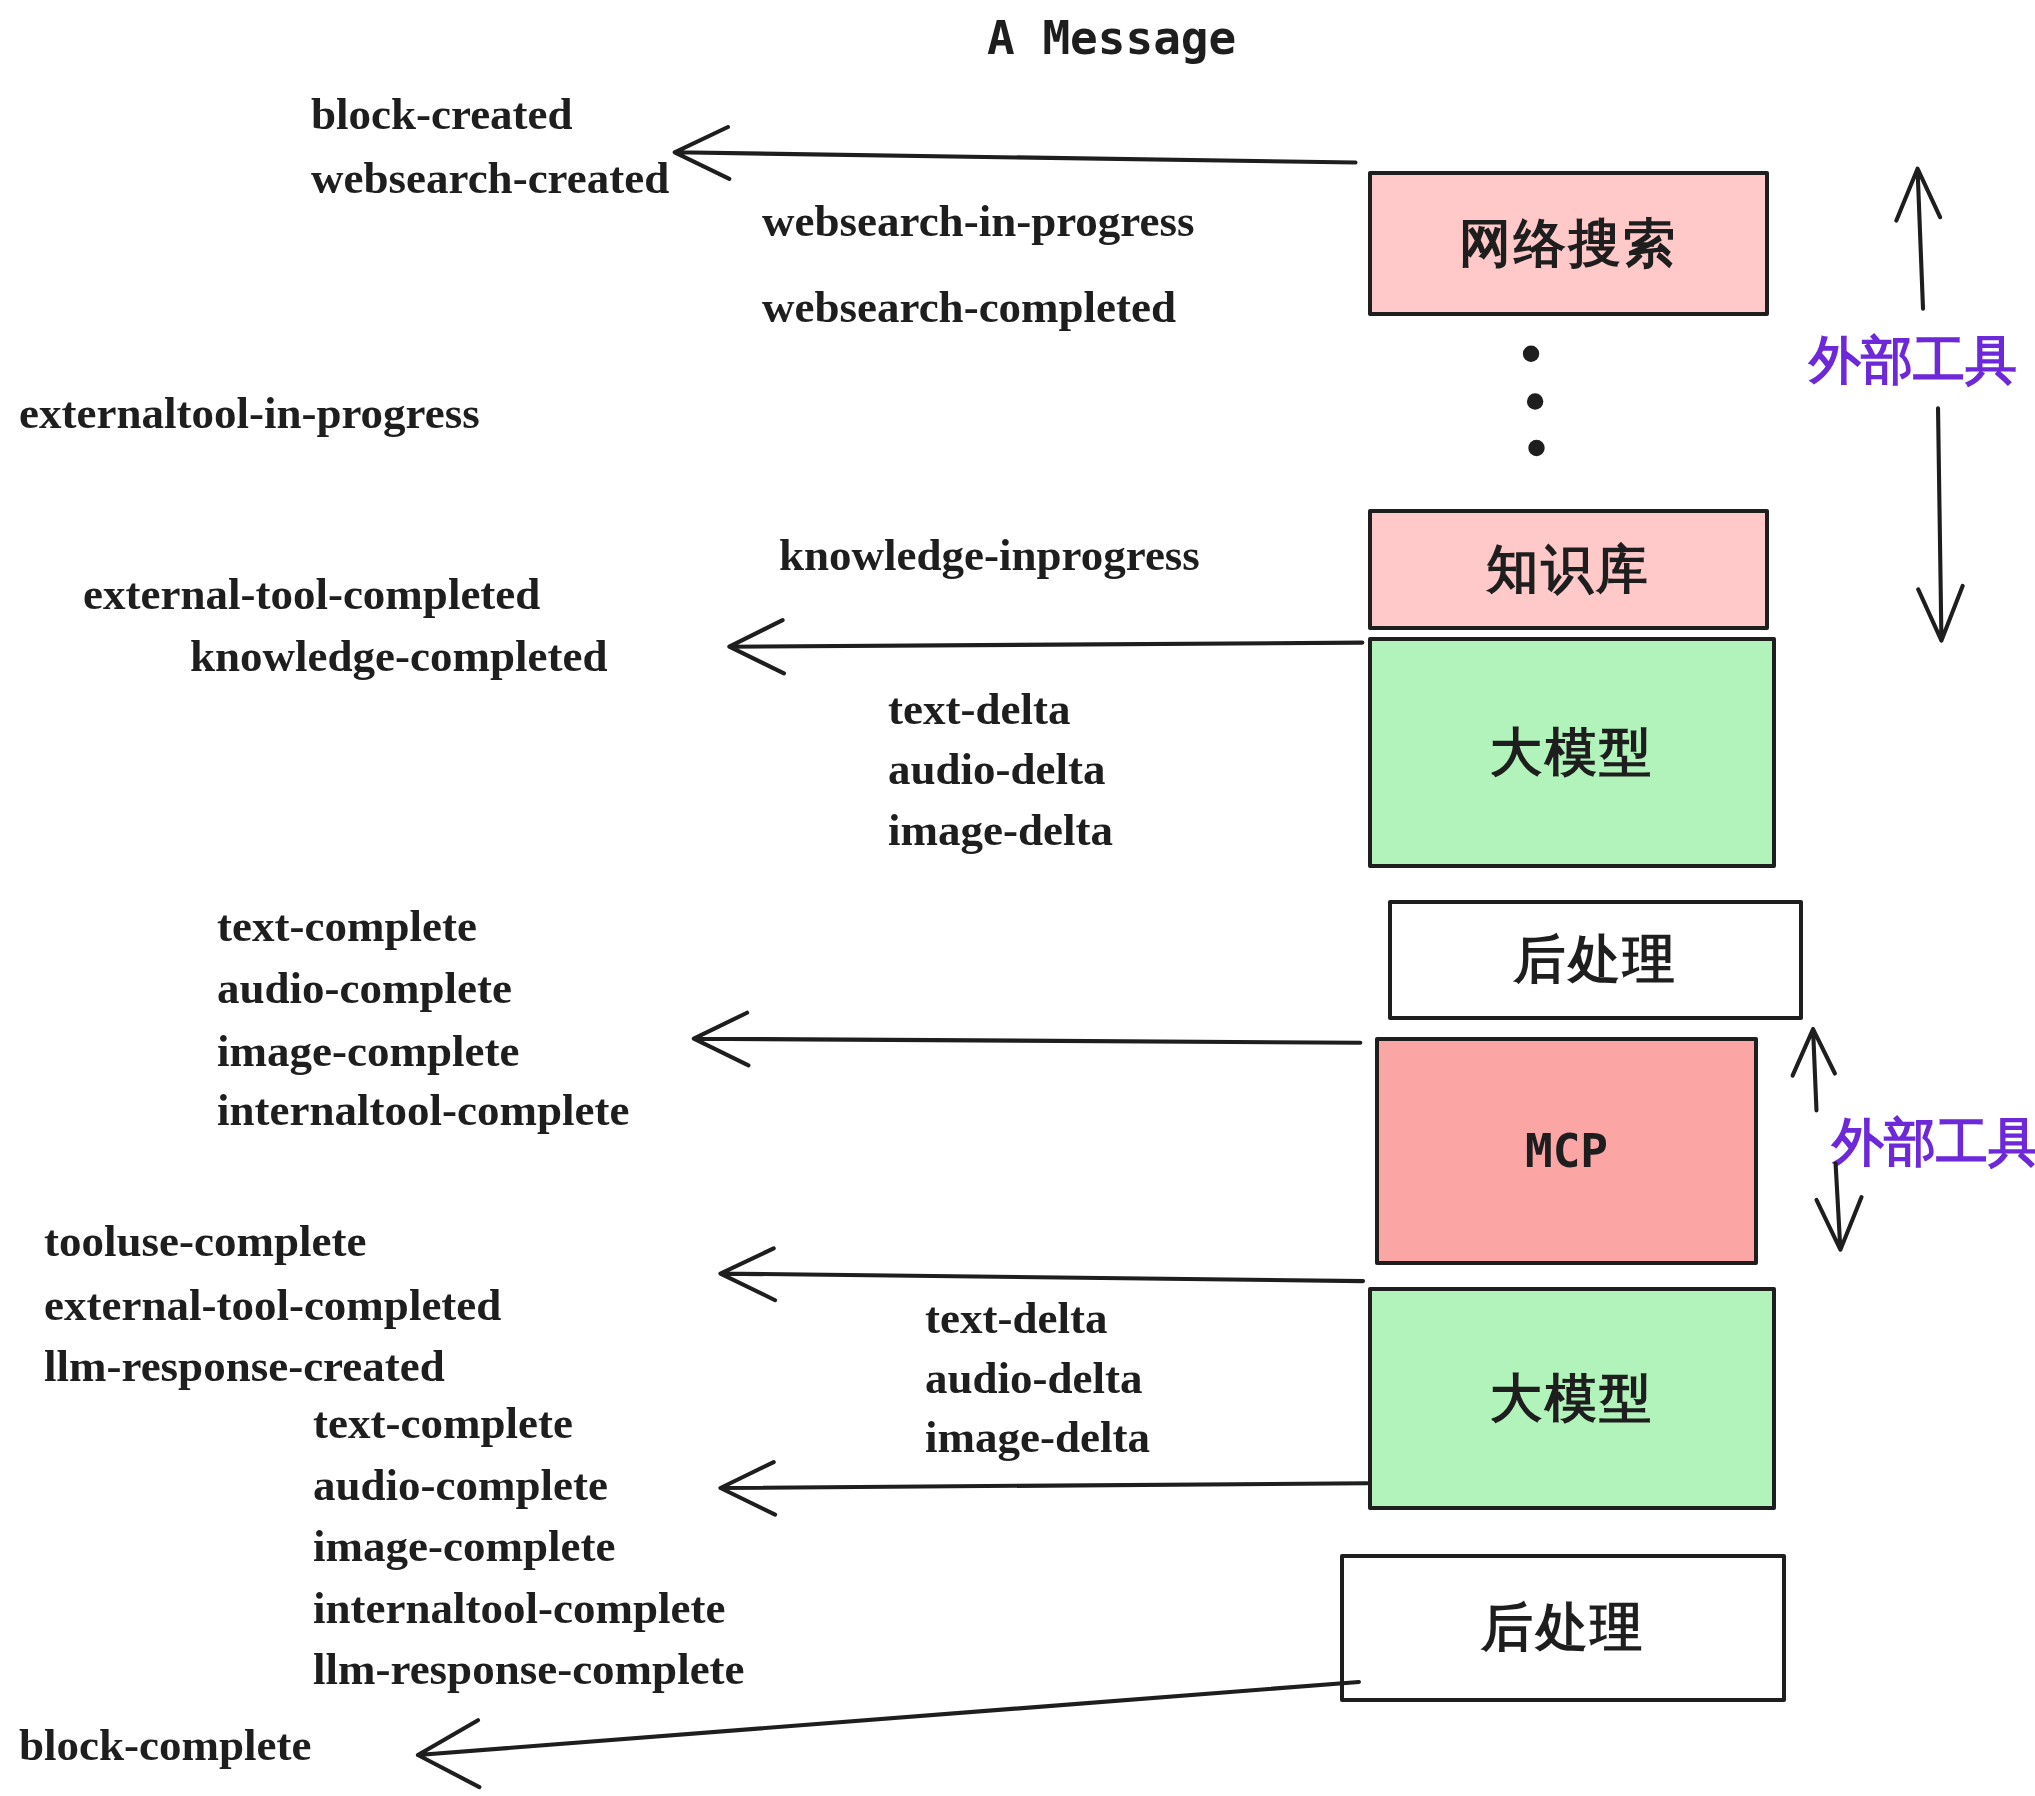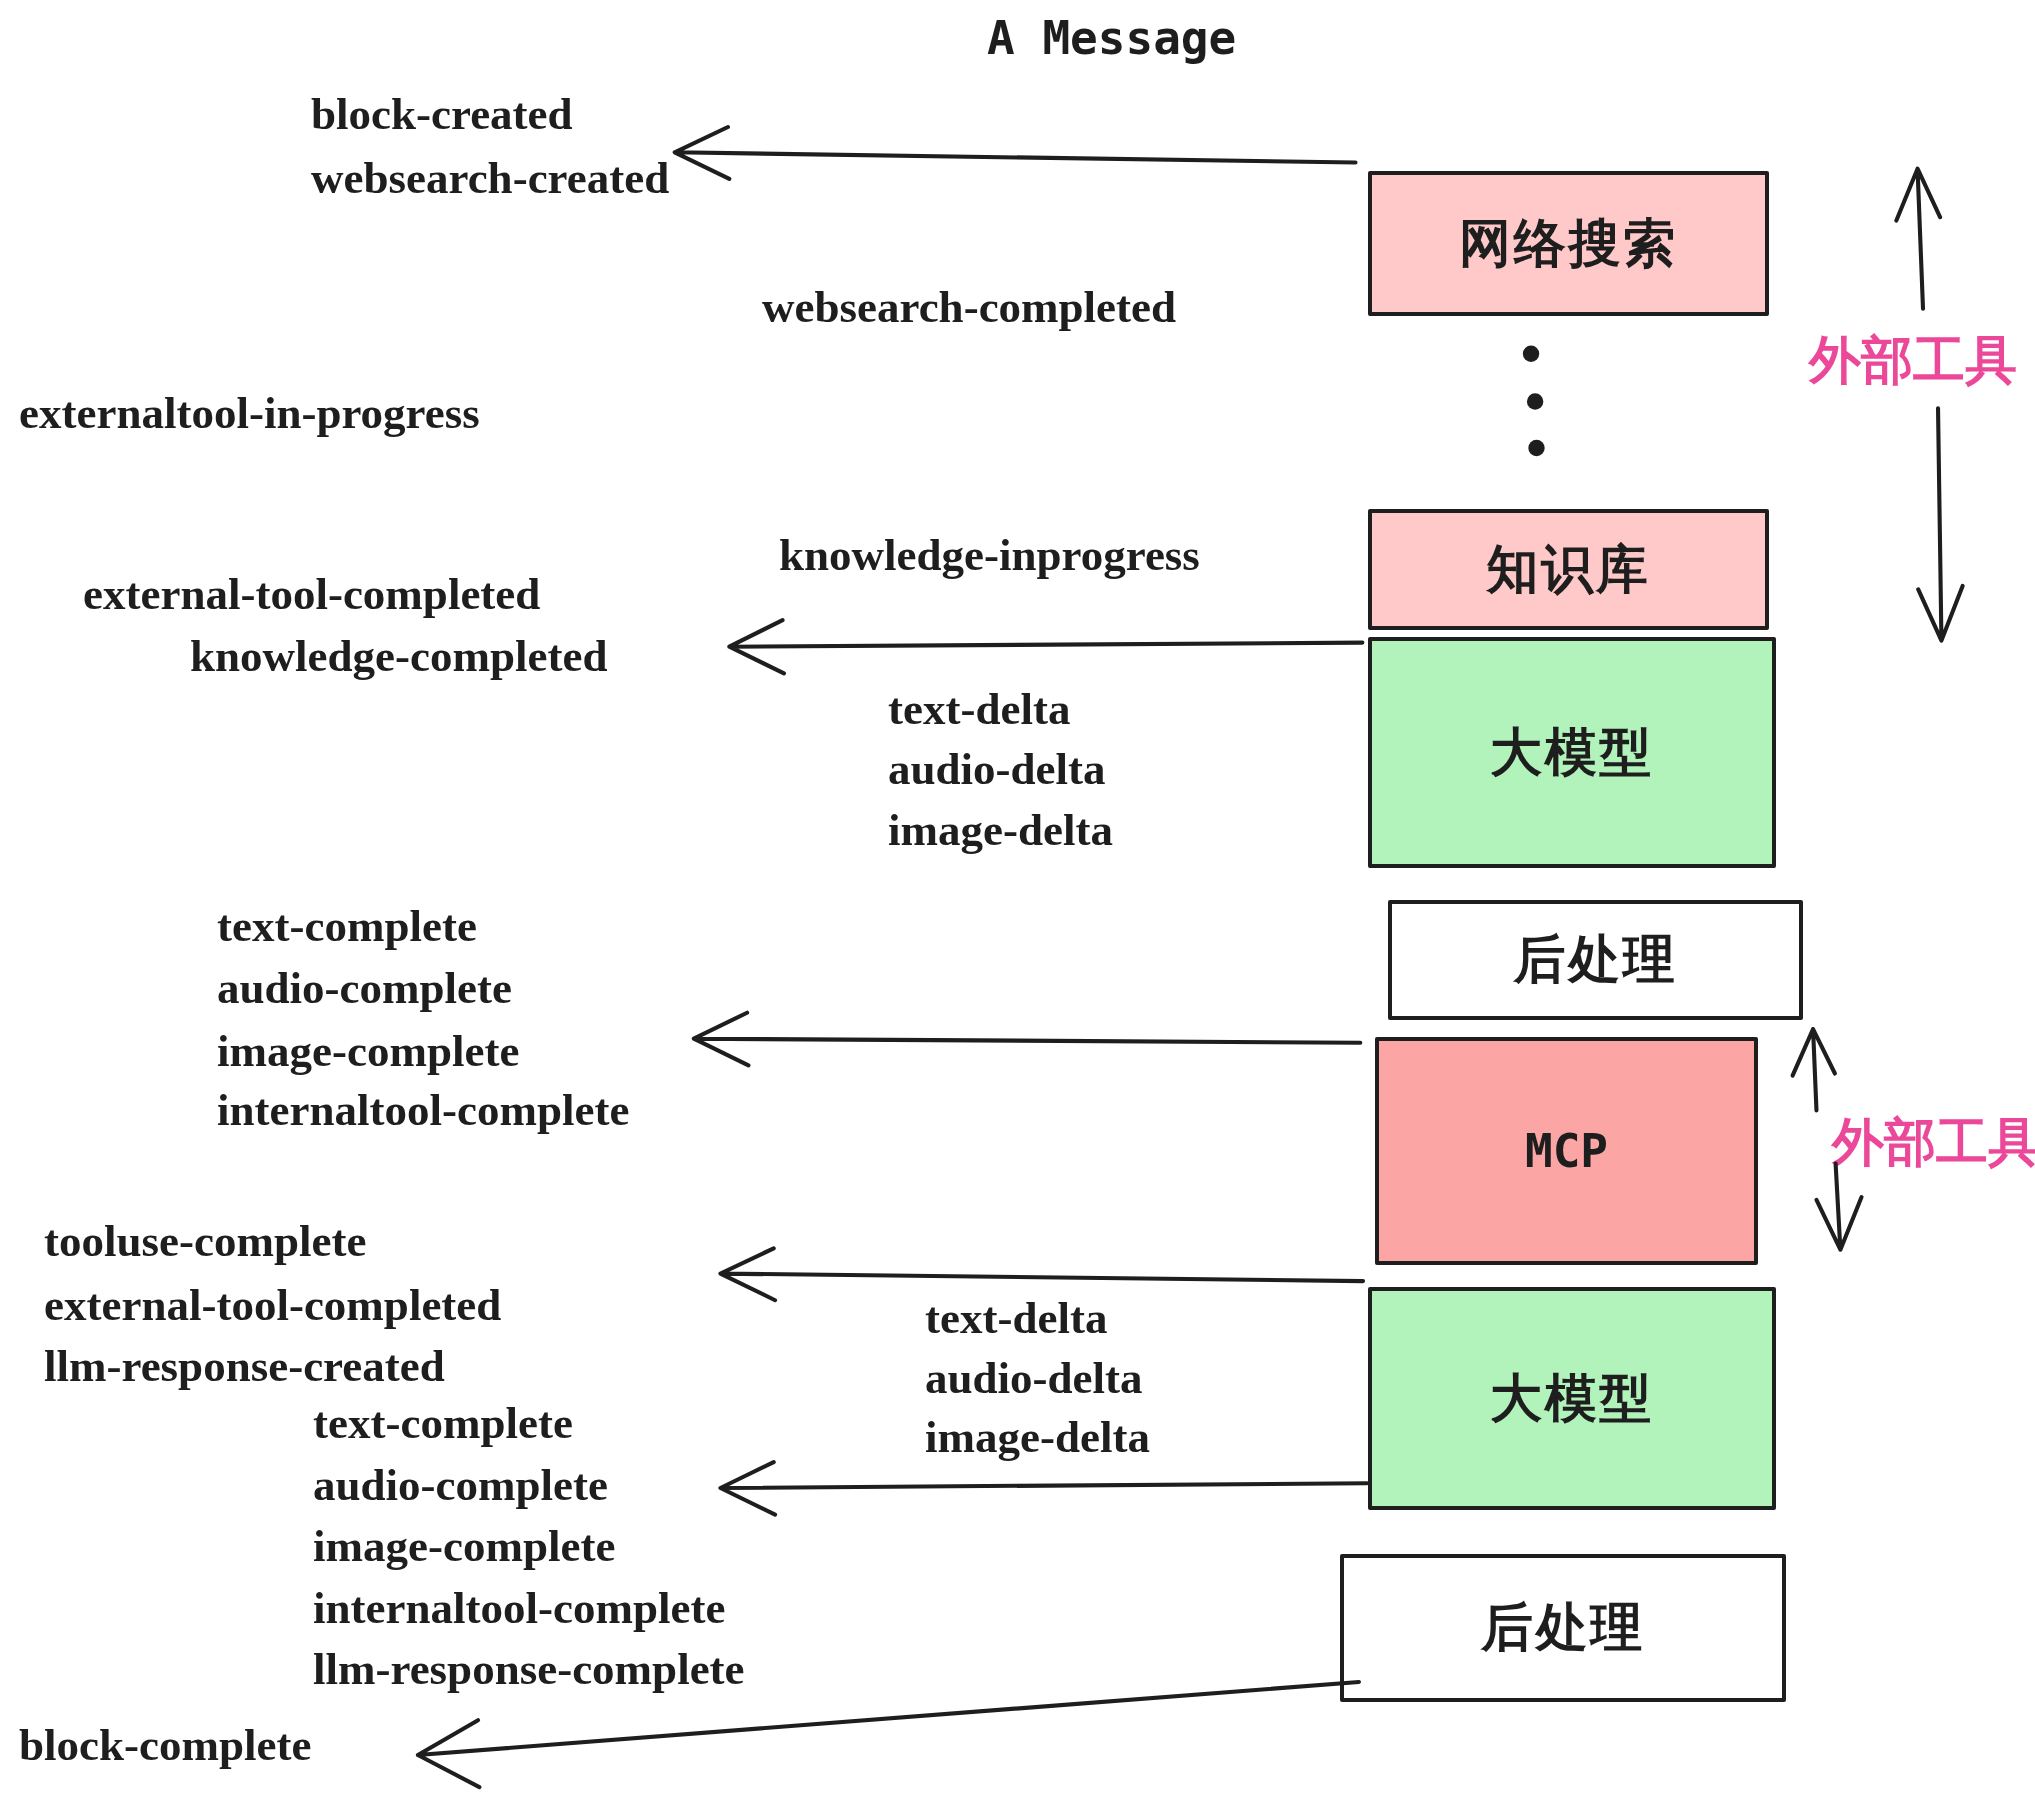--- a/index.html
+++ b/index.html
@@ -6,34 +6,35 @@
   #canvas{position:relative;width:2035px;height:1796px;background:#ffffff;overflow:hidden;
           font-family:"DejaVu Sans Mono", monospace;color:#1e1e1e;}
   .ev{position:absolute;font-size:45px;line-height:1;white-space:nowrap;font-weight:600;
       font-family:Liberation Serif, serif;color:#1e1e1e;}
   .title{position:absolute;font-size:46px;font-weight:700;white-space:nowrap;margin-left:16px;}
   .box{position:absolute;border:4.8px solid #1e1e1e;display:flex;align-items:center;justify-content:center;
        box-sizing:border-box;border-radius:2px;}
   .box .zh{font-family:"DejaVu Sans", sans-serif;font-size:52px;font-weight:600;color:#1e1e1e;letter-spacing:2.7px;}
   .box .en{font-family:"DejaVu Sans Mono", monospace;font-size:46px;font-weight:700;color:#1e1e1e;}
   .side-label{position:absolute;font-family:"DejaVu Sans", sans-serif;font-size:52px;font-weight:600;
-              white-space:nowrap;color:#ec4899;}
+              white-space:nowrap;color:#6d28d9;}
   svg.overlay{position:absolute;left:0;top:0;width:2035px;height:1796px;pointer-events:none;}
   svg.overlay path{stroke:#1e1e1e;stroke-width:6;fill:none;stroke-linecap:round;stroke-linejoin:round;}
   svg.overlay circle{fill:#1e1e1e;}
 </style>
 </head>
 <body>
 
 <div id="canvas">
 
   <div class="title" style="left:971px;top:11px;">A Message</div>
 
   <div class="ev" style="left:311px;top:92px;">block-created</div>
   <div class="ev" style="left:311px;top:156px;">websearch-created</div>
+  <div class="ev" style="left:762px;top:199px;">websearch-in-progress</div>
   <div class="ev" style="left:762px;top:285px;">websearch-completed</div>
   <div class="ev" style="left:19px;top:391px;">externaltool-in-progress</div>
   <div class="ev" style="left:779px;top:533px;">knowledge-inprogress</div>
   <div class="ev" style="left:83px;top:572px;">external-tool-completed</div>
   <div class="ev" style="left:190px;top:634px;">knowledge-completed</div>
 
   <div class="ev" style="left:888px;top:687px;">text-delta</div>
   <div class="ev" style="left:888px;top:747px;">audio-delta</div>
   <div class="ev" style="left:888px;top:808px;">image-delta</div>
 

